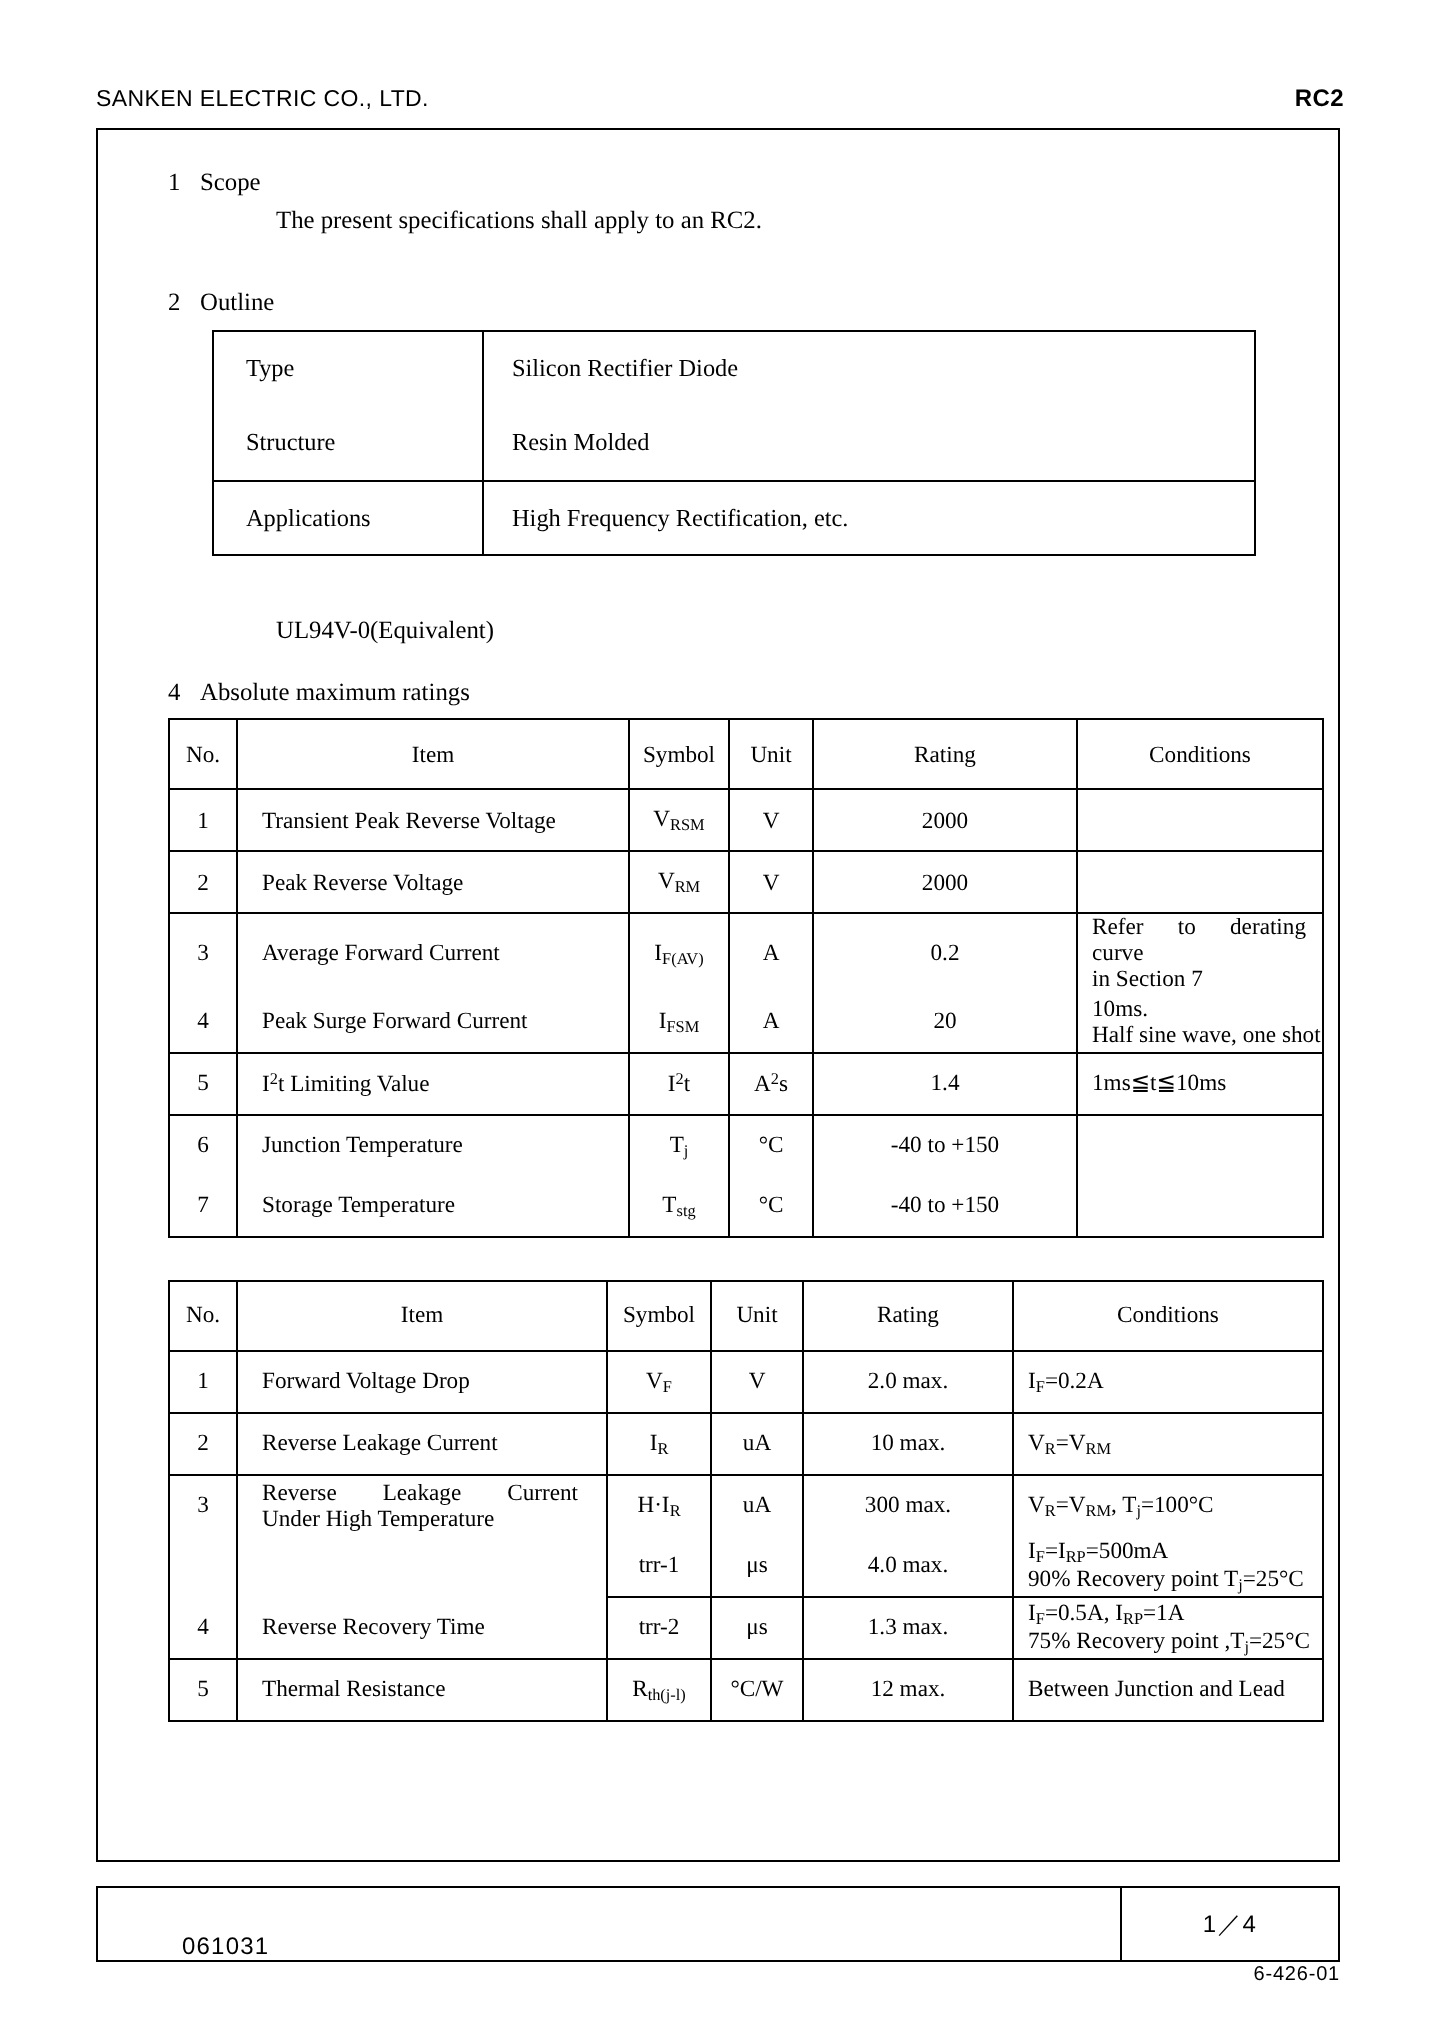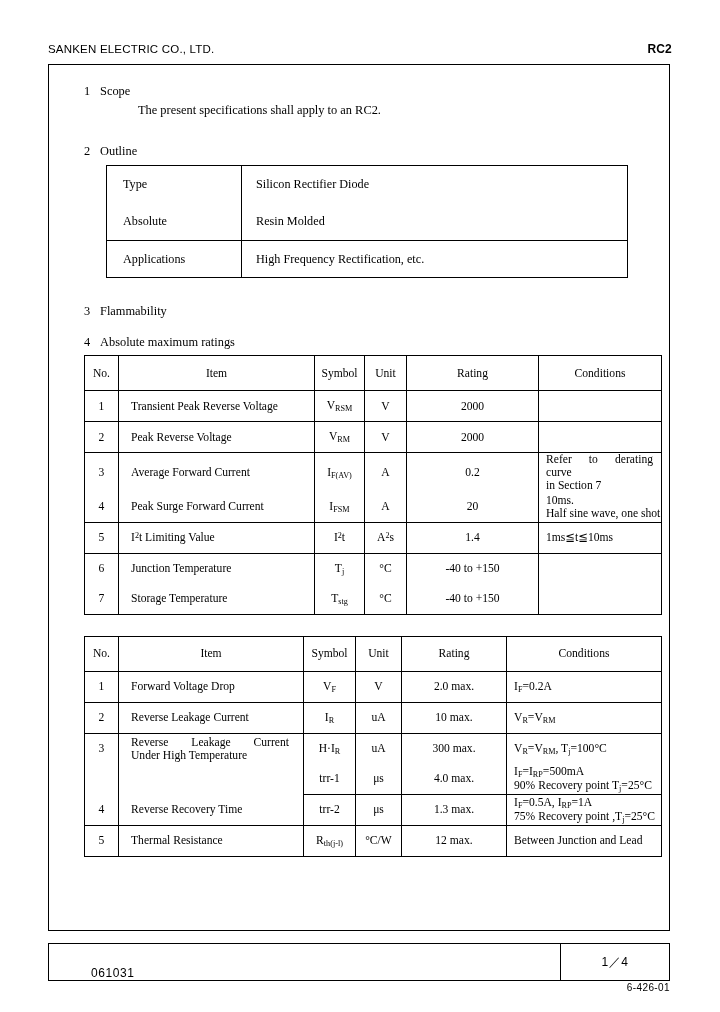--- a/index.html
+++ b/index.html
@@ -204,35 +204,33 @@
       <span class="num">2</span><span>Outline</span>
     </p>
 
     <table class="t-outline">
       <tbody>
           <tr class="first">
         <td class="k">Type</td>
         <td class="v">Silicon Rectifier Diode</td>
       </tr>
       <tr class="second">
-        <td class="k">Absolute</td>
+        <td class="k">Structure</td>
         <td class="v">Resin Molded</td>
       </tr>
       <tr>
         <td class="k">Applications</td>
         <td class="v">High Frequency Rectification, etc.</td>
       </tr>
     </tbody>
       </table>
 
     <div class="gap-lg"></div>
 
-    <p class="sec">
-      <span class="num">3</span><span>Flammability</span>
-    </p>
+    <p class="sub">UL94V-0(Equivalent)</p>
 
     <div class="gap-md"></div>
 
     <p class="sec">
       <span class="num">4</span><span>Absolute maximum ratings</span>
     </p>
 
     <table class="t-spec">
       <colgroup>
         <col class="w4-no">

